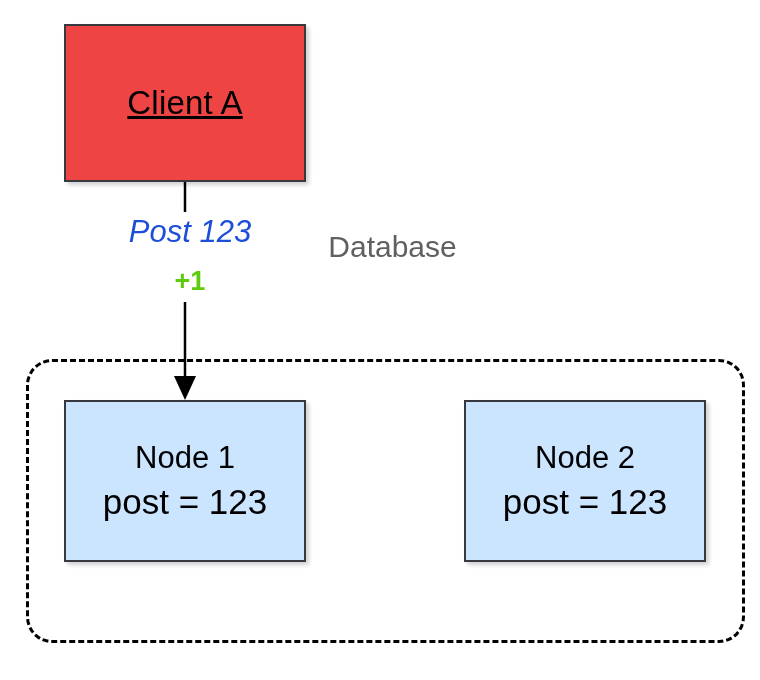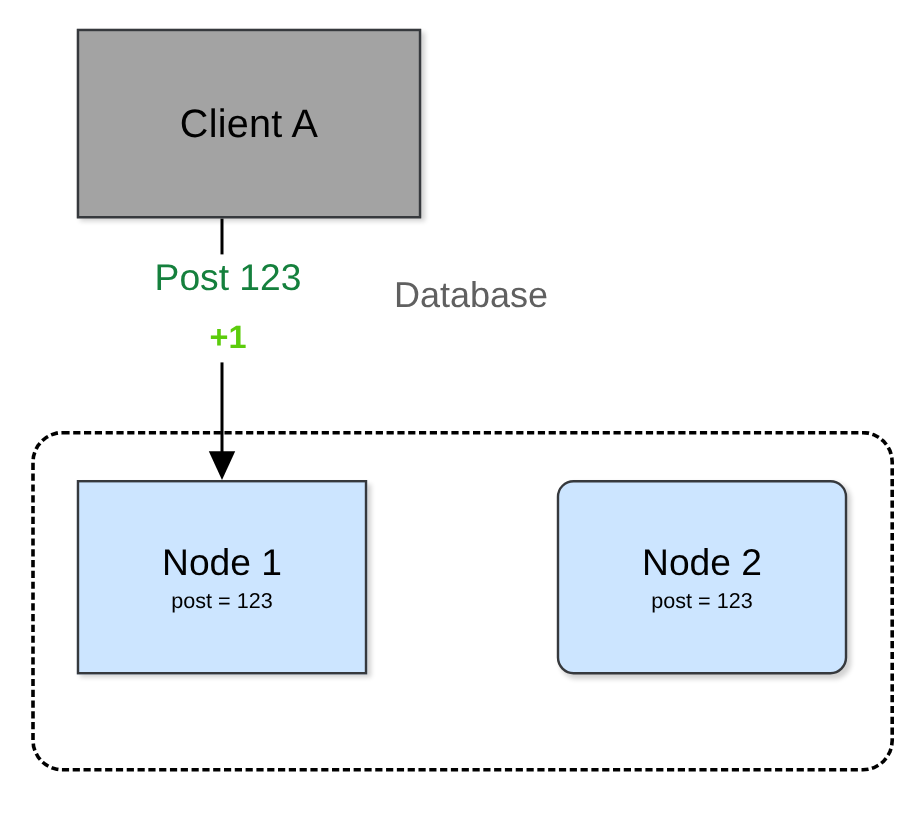--- a/index.html
+++ b/index.html
@@ -31,45 +31,46 @@
     display: flex;
     flex-direction: column;
     align-items: center;
     justify-content: center;
     box-shadow: 3px 3px 4px rgba(0,0,0,0.18);
     z-index: 3;
   }
   #client-a-box {
     left: 64px;
     top: 24px;
-    width: 287px;
+    width: 242px;
     height: 158px;
-    background: #a3a3a3;
+    background: #ef4444;
+    text-decoration: underline;
   }
   #client-a-box .box-title {
     font-size: 33px;
     color: #000000;
     letter-spacing: 0.2px;
   }
   .node-box {
     width: 242px;
     height: 162px;
     background: #CCE5FF;
     padding-top: 4px;
   }
   #node-1-box { left: 64px; top: 400px; }
-  #node-2-box { left: 464px; top: 400px; border-radius: 14px; }
+  #node-2-box { left: 464px; top: 400px; }
   .node-title {
     font-size: 31px;
     color: #000000;
     line-height: 1.12;
     margin-bottom: 2px;
   }
   .node-line {
-    font-size: 18px;
+    font-size: 35px;
     color: #000000;
     line-height: 1.35;
     white-space: pre;
   }
   .accent {
     color: #5CCC0C;
   }
   #database-group {
     position: absolute;
     left: 26px;
@@ -97,21 +98,22 @@
     position: absolute;
     text-align: center;
     z-index: 4;
     white-space: pre;
   }
   #post-label {
     left: 90px;
     top: 214px;
     width: 200px;
     font-size: 31px;
-    color: #15803d;
+    color: #1d4ed8;
+    font-style: italic;
   }
   #plus-one-label {
     left: 115px;
     top: 266px;
     width: 150px;
     font-size: 27px;
     color: #5CCC0C;
     font-weight: 700;
   }
 </style>

